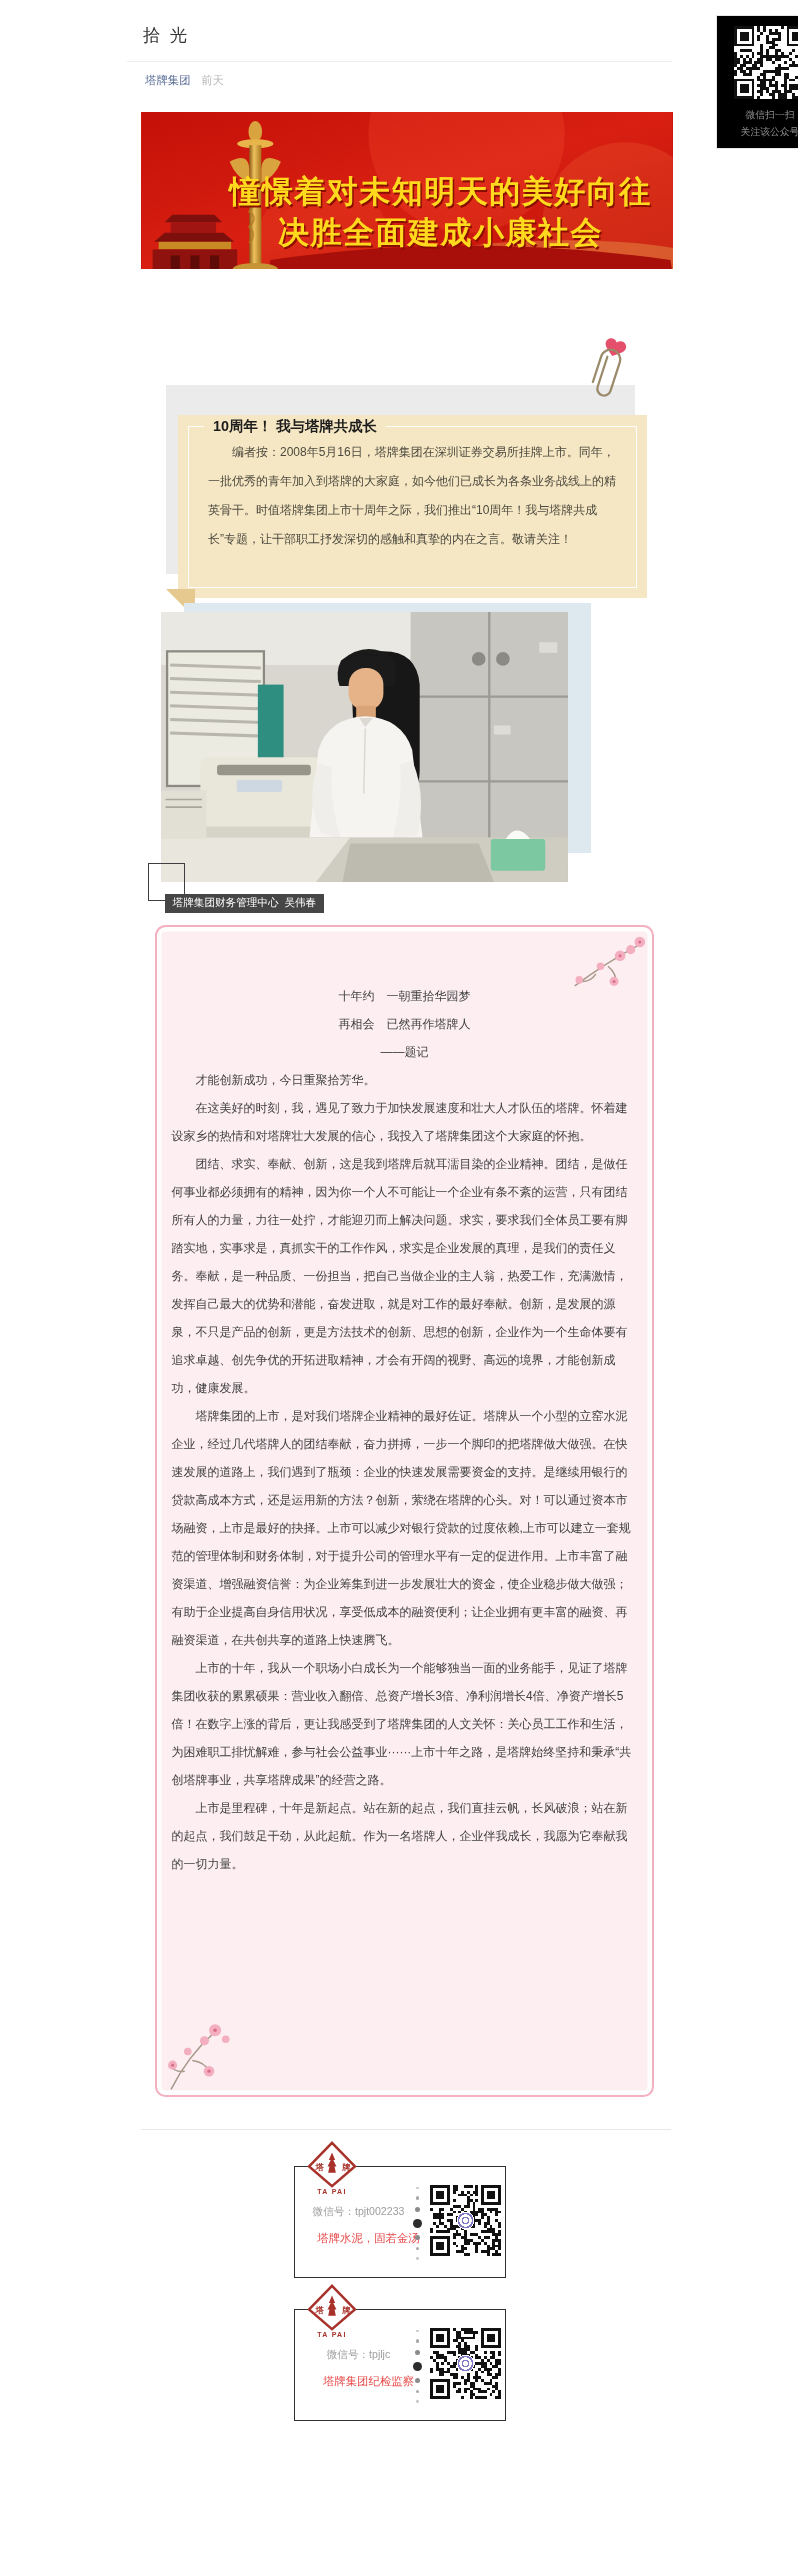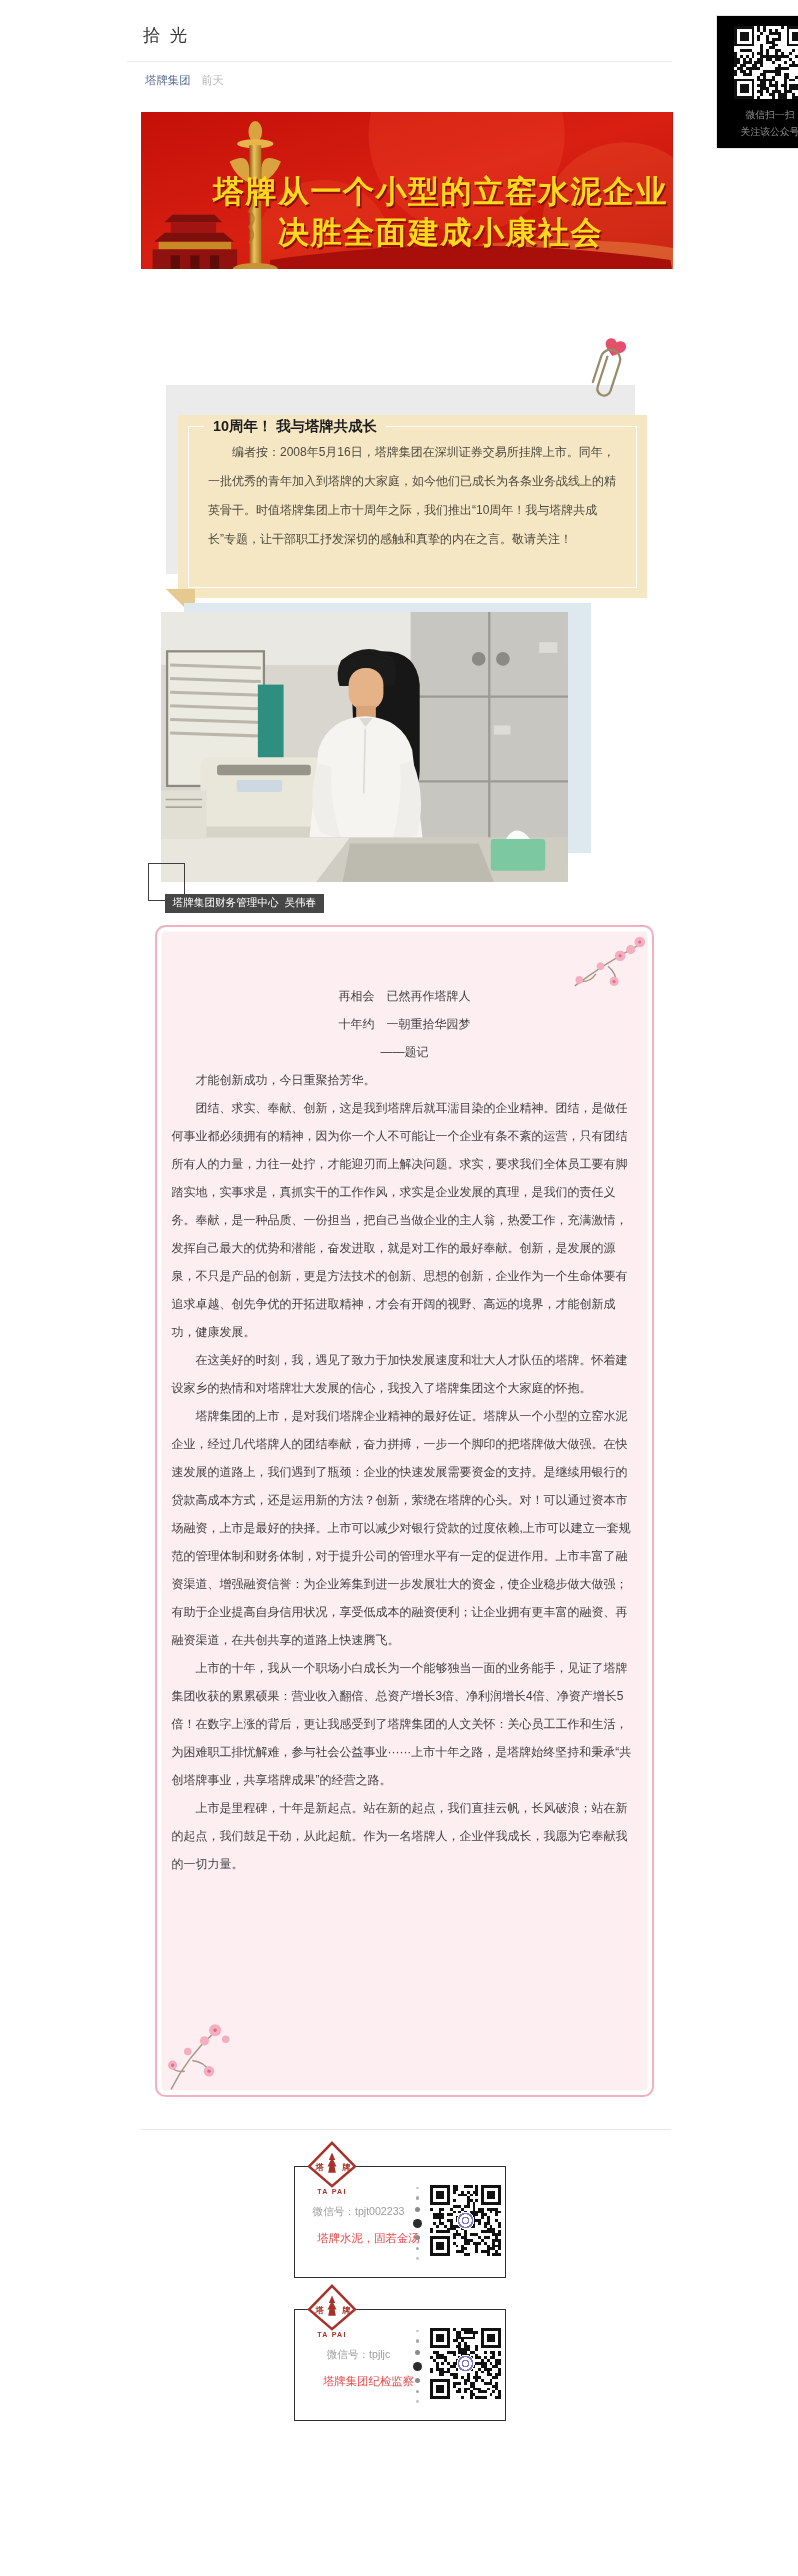--- a/index.html
+++ b/index.html
@@ -350,21 +350,21 @@
     <g>
       <ellipse cx="150" cy="26" rx="9" ry="14" fill="#d9a33f"></ellipse>
       <ellipse cx="150" cy="42" rx="24" ry="6" fill="#e8b54a"></ellipse>
       <rect x="142" y="44" width="16" height="164" fill="url(#gold)"></rect>
       <path d="M116 66 Q142 52 142 78 L142 94 Q124 86 116 66 Z" fill="#d9a33f"></path>
       <path d="M184 66 Q158 52 158 78 L158 94 Q176 86 184 66 Z" fill="#d9a33f"></path>
       <path d="M142 110 q10 10 0 22 q12 8 0 20 q10 10 0 22" stroke="#b07a22" stroke-width="3" fill="none" opacity=".7"></path>
       <ellipse cx="150" cy="208" rx="30" ry="8" fill="#c79334"></ellipse>
     </g>
   </svg>
-  <div class="banner-line bl1">塔牌从一个小型的立窑水泥企业</div>
+  <div class="banner-line bl1">憧憬着对未知明天的美好向往</div>
   <div class="banner-line bl2">决胜全面建成小康社会</div>
 </div>
 
 <div class="abs note-shadow"></div>
 <div class="abs note-card">
   <div class="note-inner"></div>
   <div class="note-title">10周年！ 我与塔牌共成长</div>
   <div class="note-body">编者按：2008年5月16日，塔牌集团在深圳证券交易所挂牌上市。同年，一批优秀的青年加入到塔牌的大家庭，如今他们已成长为各条业务战线上的精英骨干。时值塔牌集团上市十周年之际，我们推出“10周年！我与塔牌共成长”专题，让干部职工抒发深切的感触和真挚的内在之言。敬请关注！</div>
   <div class="note-fold"></div>
 </div>
@@ -470,27 +470,27 @@
         <circle cx="30" cy="44" r="5"></circle>
         <circle cx="80" cy="28" r="5"></circle>
       </g>
     <g fill="#d86e8a">
         <circle cx="66" cy="16" r="2.4"></circle>
         <circle cx="58" cy="70" r="2.2"></circle>
         <circle cx="10" cy="62" r="2"></circle>
       </g>
   </svg>
   <div class="letter-content">
+    <p class="poem" style="text-indent:0">十年约　一朝重拾华园梦</p>
     <p class="poem" style="text-indent:0">再相会　已然再作塔牌人</p>
-    <p class="poem" style="text-indent:0">十年约　一朝重拾华园梦</p>
     <p class="poem" style="text-indent:0">——题记</p>
     <div>
         <p>才能创新成功，今日重聚拾芳华。</p>
+        <p>在这美好的时刻，我，遇见了致力于加快发展速度和壮大人才队伍的塔牌。怀着建设家乡的热情和对塔牌壮大发展的信心，我投入了塔牌集团这个大家庭的怀抱。</p>
         <p>团结、求实、奉献、创新，这是我到塔牌后就耳濡目染的企业精神。团结，是做任何事业都必须拥有的精神，因为你一个人不可能让一个企业有条不紊的运营，只有团结所有人的力量，力往一处拧，才能迎刃而上解决问题。求实，要求我们全体员工要有脚踏实地，实事求是，真抓实干的工作作风，求实是企业发展的真理，是我们的责任义务。奉献，是一种品质、一份担当，把自己当做企业的主人翁，热爱工作，充满激情，发挥自己最大的优势和潜能，奋发进取，就是对工作的最好奉献。创新，是发展的源泉，不只是产品的创新，更是方法技术的创新、思想的创新，企业作为一个生命体要有追求卓越、创先争优的开拓进取精神，才会有开阔的视野、高远的境界，才能创新成功，健康发展。</p>
-        <p>在这美好的时刻，我，遇见了致力于加快发展速度和壮大人才队伍的塔牌。怀着建设家乡的热情和对塔牌壮大发展的信心，我投入了塔牌集团这个大家庭的怀抱。</p>
         <p>塔牌集团的上市，是对我们塔牌企业精神的最好佐证。塔牌从一个小型的立窑水泥企业，经过几代塔牌人的团结奉献，奋力拼搏，一步一个脚印的把塔牌做大做强。在快速发展的道路上，我们遇到了瓶颈：企业的快速发展需要资金的支持。是继续用银行的贷款高成本方式，还是运用新的方法？创新，萦绕在塔牌的心头。对！可以通过资本市场融资，上市是最好的抉择。上市可以减少对银行贷款的过度依赖,上市可以建立一套规范的管理体制和财务体制，对于提升公司的管理水平有一定的促进作用。上市丰富了融资渠道、增强融资信誉：为企业筹集到进一步发展壮大的资金，使企业稳步做大做强；有助于企业提高自身信用状况，享受低成本的融资便利；让企业拥有更丰富的融资、再融资渠道，在共创共享的道路上快速腾飞。</p>
         <p>上市的十年，我从一个职场小白成长为一个能够独当一面的业务能手，见证了塔牌集团收获的累累硕果：营业收入翻倍、总资产增长3倍、净利润增长4倍、净资产增长5倍！在数字上涨的背后，更让我感受到了塔牌集团的人文关怀：关心员工工作和生活，为困难职工排忧解难，参与社会公益事业······上市十年之路，是塔牌始终坚持和秉承“共创塔牌事业，共享塔牌成果”的经营之路。</p>
         <p>上市是里程碑，十年是新起点。站在新的起点，我们直挂云帆，长风破浪；站在新的起点，我们鼓足干劲，从此起航。作为一名塔牌人，企业伴我成长，我愿为它奉献我的一切力量。</p>
       </div>
   </div>
 </div>
 
 <div class="abs sec-divider"></div>
 
 <svg class="abs tapai-logo lg1" viewBox="0 0 80 88">

